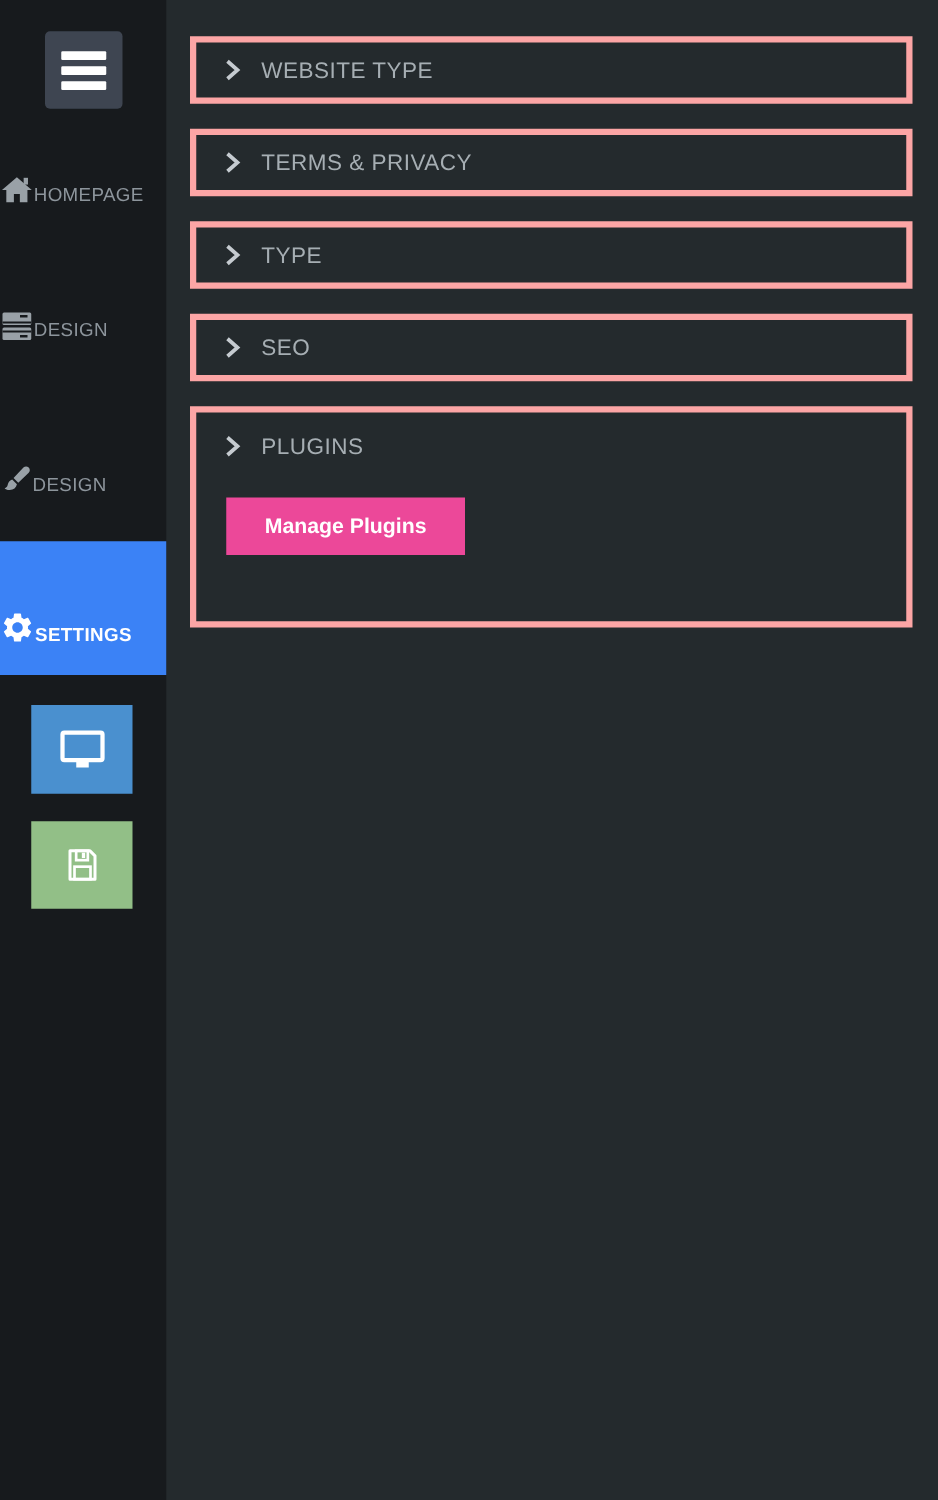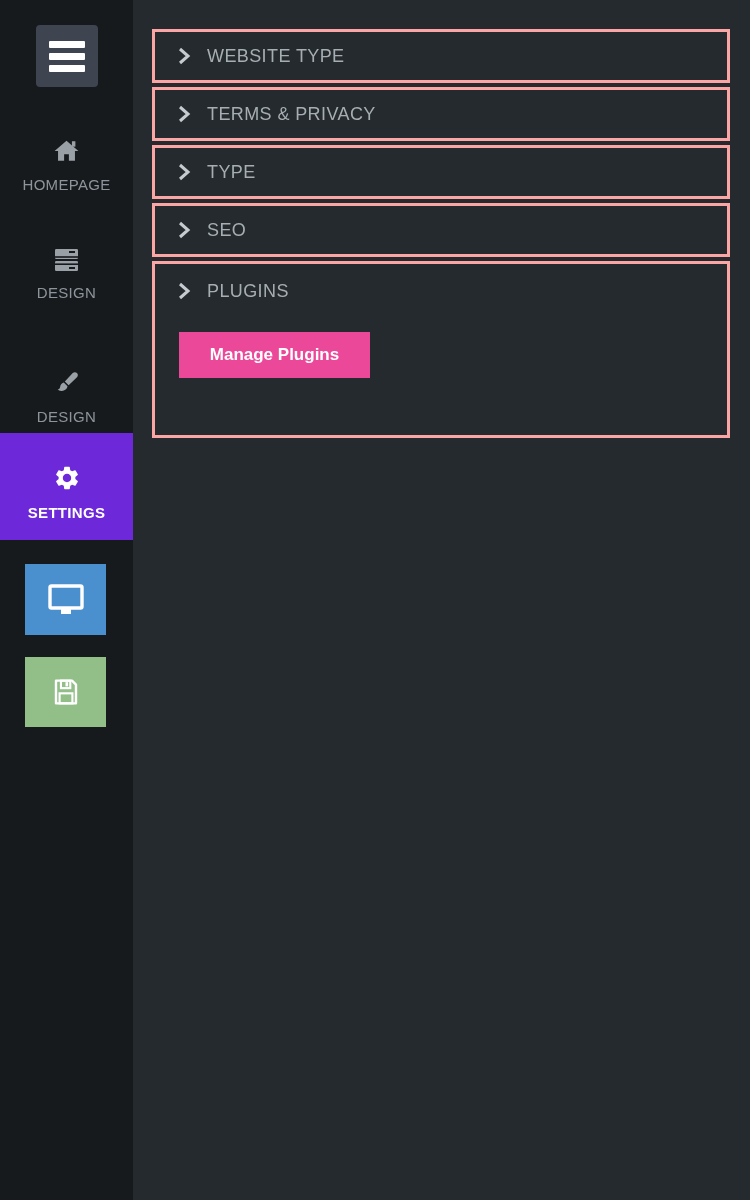--- a/index.html
+++ b/index.html
@@ -23,57 +23,57 @@
     background:#3e4551; border-radius:4px;
     display:flex; flex-direction:column;
     align-items:center; justify-content:center; gap:5px;
     cursor:pointer;
   }
   .hamburger-tile .bar {
     width:36px; height:7px; background:#ffffff; border-radius:1px;
   }
   .nav-item {
     position:absolute; left:0; width:133px;
-    display:flex; flex-direction:column; align-items:center;
+    display:flex; flex-direction:row; align-items:center;
     cursor:pointer;
   }
   .nav-item .nav-icon { height:28px; display:flex; align-items:flex-end; justify-content:center; }
   .nav-item .nav-label {
     margin-top:12px;
     font-size:15px; letter-spacing:0.3px;
     color:#8d959c;
   }
   #nav-homepage { top:136px; }
   #nav-pages    { top:244px; }
   #nav-design   { top:368px; }
   #nav-settings {
     top:433px; height:107px; justify-content:flex-start;
     padding-top:31px;
-    background:#6d28d9;
+    background:#3b82f6;
   }
   #nav-settings .nav-label { color:#ffffff; font-weight:700; }
   .icon-gray { fill:#99a1a7; }
   .icon-white { fill:#ffffff; }
 
   .action-tile {
     position:absolute; left:25px;
     width:81px; height:71px;
     display:flex; align-items:center; justify-content:center;
     cursor:pointer; border:none;
   }
   #preview-tile { top:564px; background:#4a90cf; }
   #save-tile    { top:657px; background:#92bf87; height:70px; }
 
   
   .content {
     position:absolute; left:152px; top:29px; width:578px;
   }
   .panel {
-    border:3px solid #fca5a5;
-    height:54px; margin-bottom:4px;
+    border:5px solid #fca5a5;
+    height:54px; margin-bottom:20px;
     display:flex; align-items:center;
     padding-left:20px; gap:14px;
     cursor:pointer;
   }
   .panel-label {
     color:#a6aeb3; font-size:18px; letter-spacing:0.4px;
   }
   .chevron { display:flex; align-items:center; }
   #panel-plugins {
     height:177px;

